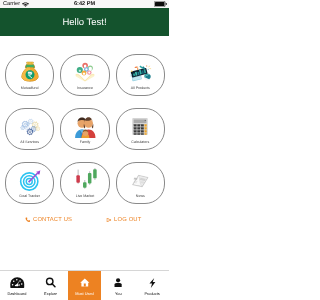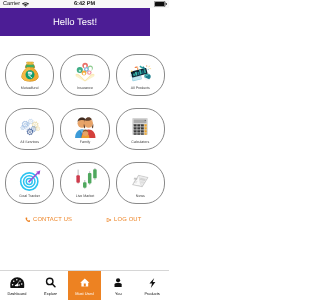--- a/index.html
+++ b/index.html
@@ -10,21 +10,21 @@
 
   
   .statusbar{position:absolute;left:0;top:0;width:169px;height:8px;background:#F7F7F7;}
   .sb-left{position:absolute;left:3px;top:0px;height:8px;display:flex;align-items:center;gap:1.5px;}
   .sb-carrier{font-size:5.6px;color:#0c0c0c;line-height:8px;}
   .sb-time{position:absolute;left:0;right:0;top:0;height:8px;line-height:8px;text-align:center;
            font-size:5.6px;color:#0c0c0c;font-weight:bold;}
   .sb-right{position:absolute;right:2px;top:0;height:8px;display:flex;align-items:center;}
 
   
-  .header{position:absolute;left:0;top:8px;width:150px;height:28px;background:#4c1d95;}
+  .header{position:absolute;left:0;top:8px;width:169px;height:28px;background:#14532d;}
   .header-title{position:absolute;left:0;right:0;top:0;height:28px;line-height:30px;
                 text-align:center;color:#fff;font-size:9.5px;}
 
   
   .grid{position:absolute;left:5px;top:54px;width:160px;display:flex;flex-wrap:wrap;justify-content:space-between;}
   .card{width:49.3px;height:42px;margin:0 0 12px 0;border:0.6px solid #8a8a8a;border-radius:20px;
         background:#fff;display:flex;flex-direction:column;align-items:center;
         justify-content:flex-start;box-sizing:border-box;padding-top:5px;}
   .card:nth-child(3n){margin-right:0;}
   .card-icon{width:24px;height:24px;display:block;}

